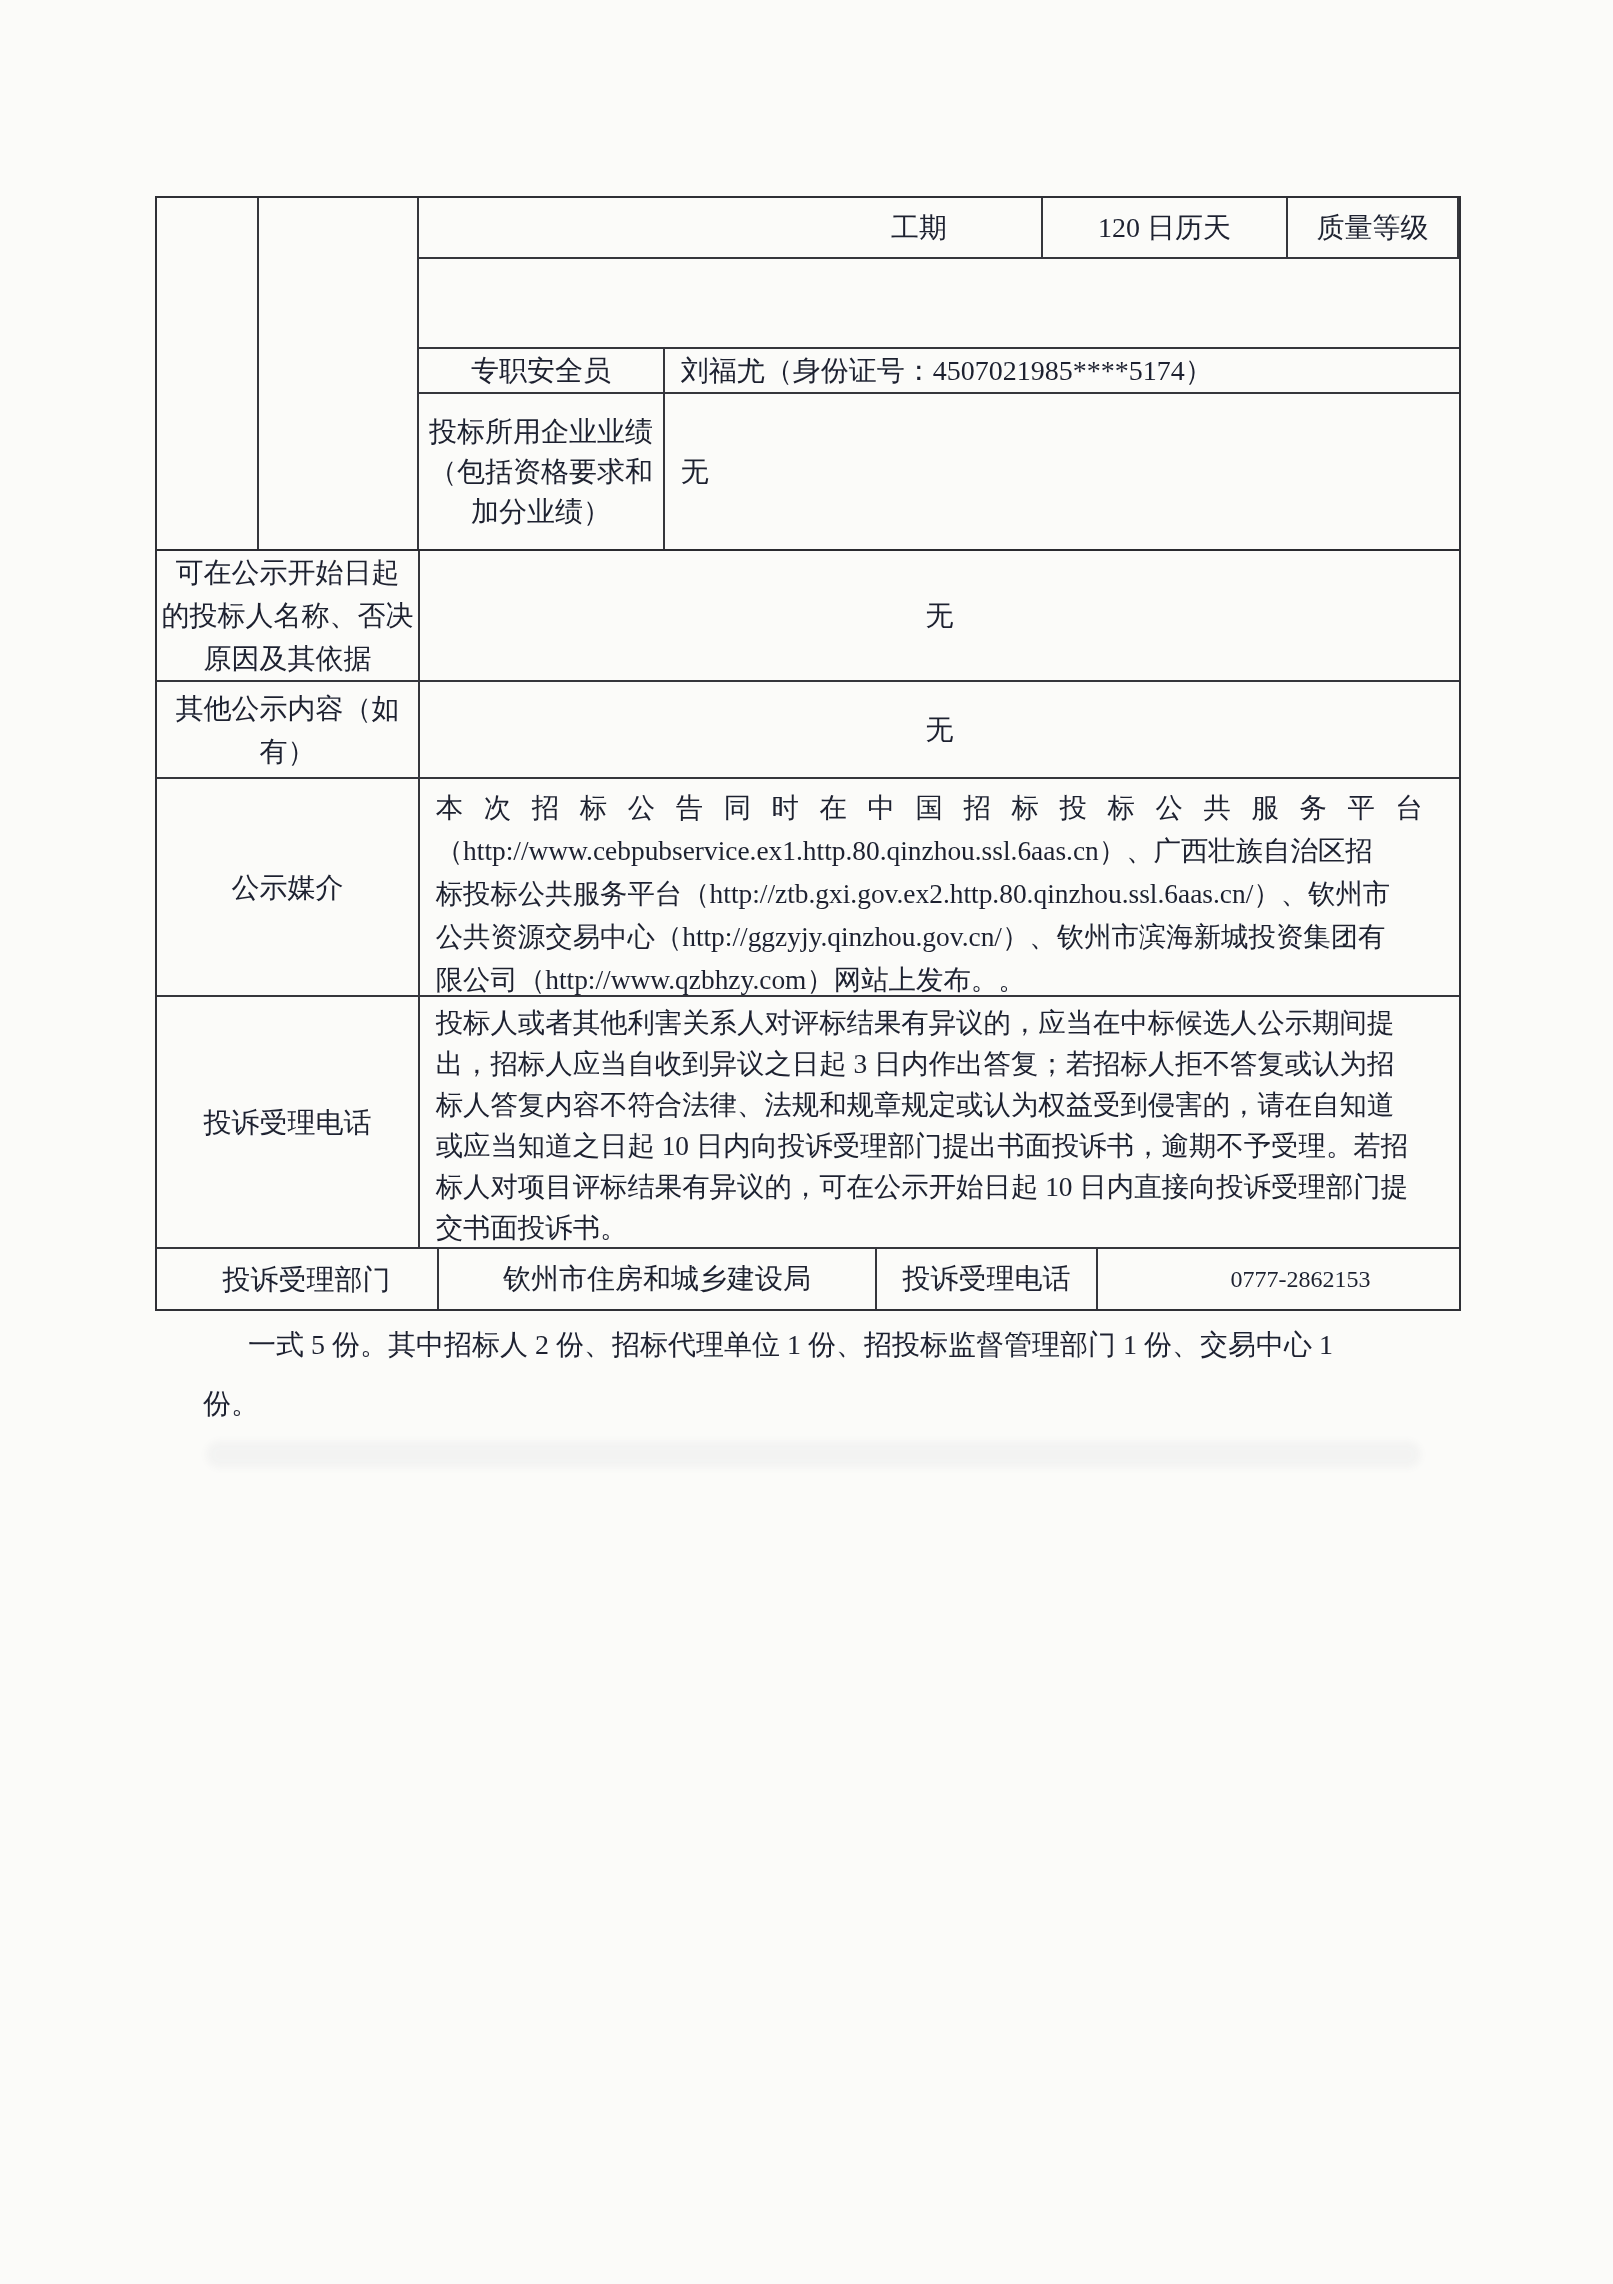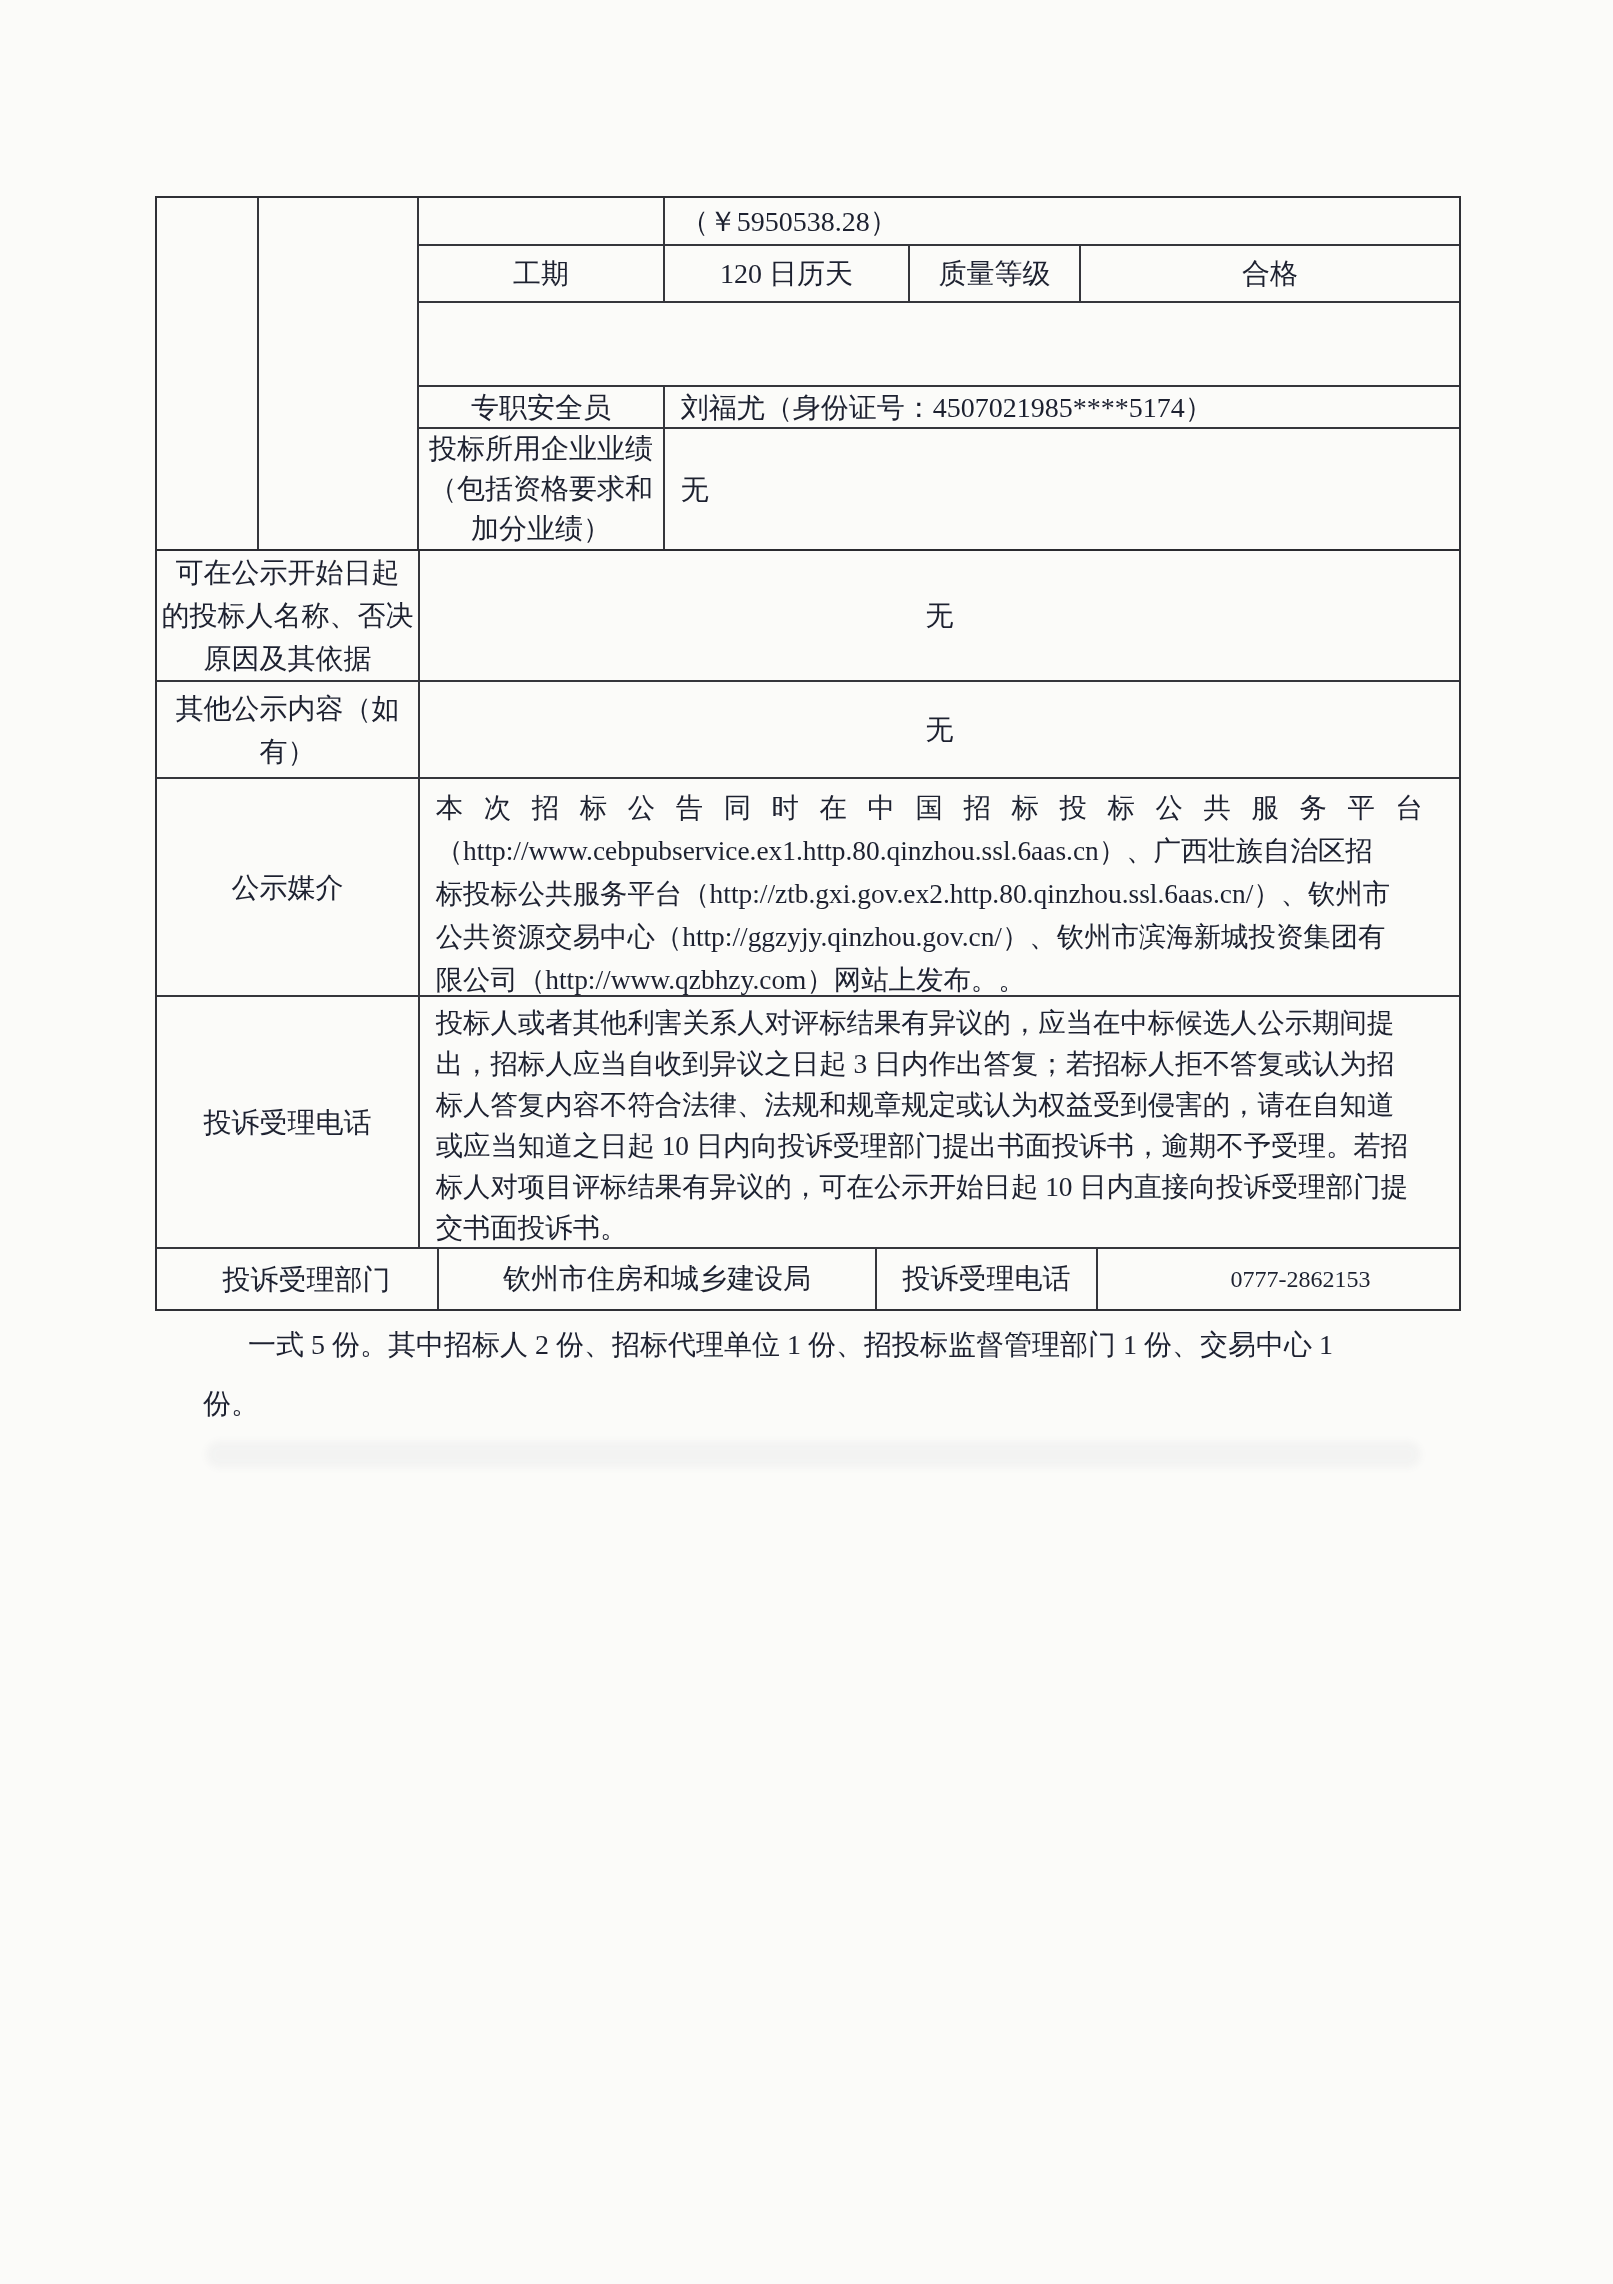--- a/index.html
+++ b/index.html
@@ -80,30 +80,25 @@
 
 <div class="page">
 
   <div class="doc-table">
 
     <div class="group1">
       <div class="stripA"></div>
       <div class="stripB"></div>
       <div class="g1rows">
 
-        <div class="row r1">
-          <div class="cell lbl"></div>
-          <div class="cell val">（￥5950538.28）</div>
-        </div>
 
         <div class="row r2">
           <div class="cell lbl">工期</div>
           <div class="cell w250">120 日历天</div>
           <div class="cell w174">质量等级</div>
-          <div class="cell wlast">合格</div>
         </div>
 
         <div class="row r3">
         </div>
 
         <div class="row r4">
           <div class="cell lbl">专职安全员</div>
           <div class="cell val">刘福尤（身份证号：4507021985****5174）</div>
         </div>
 

